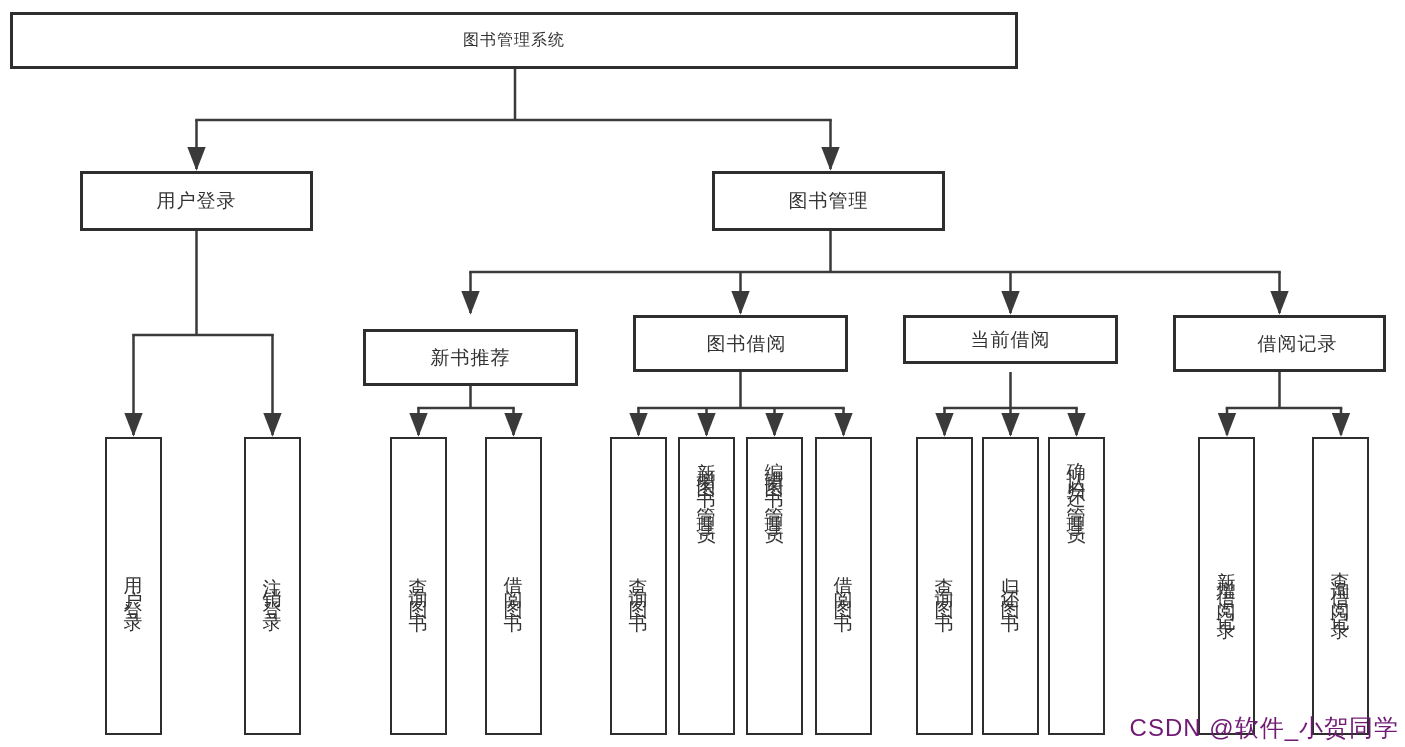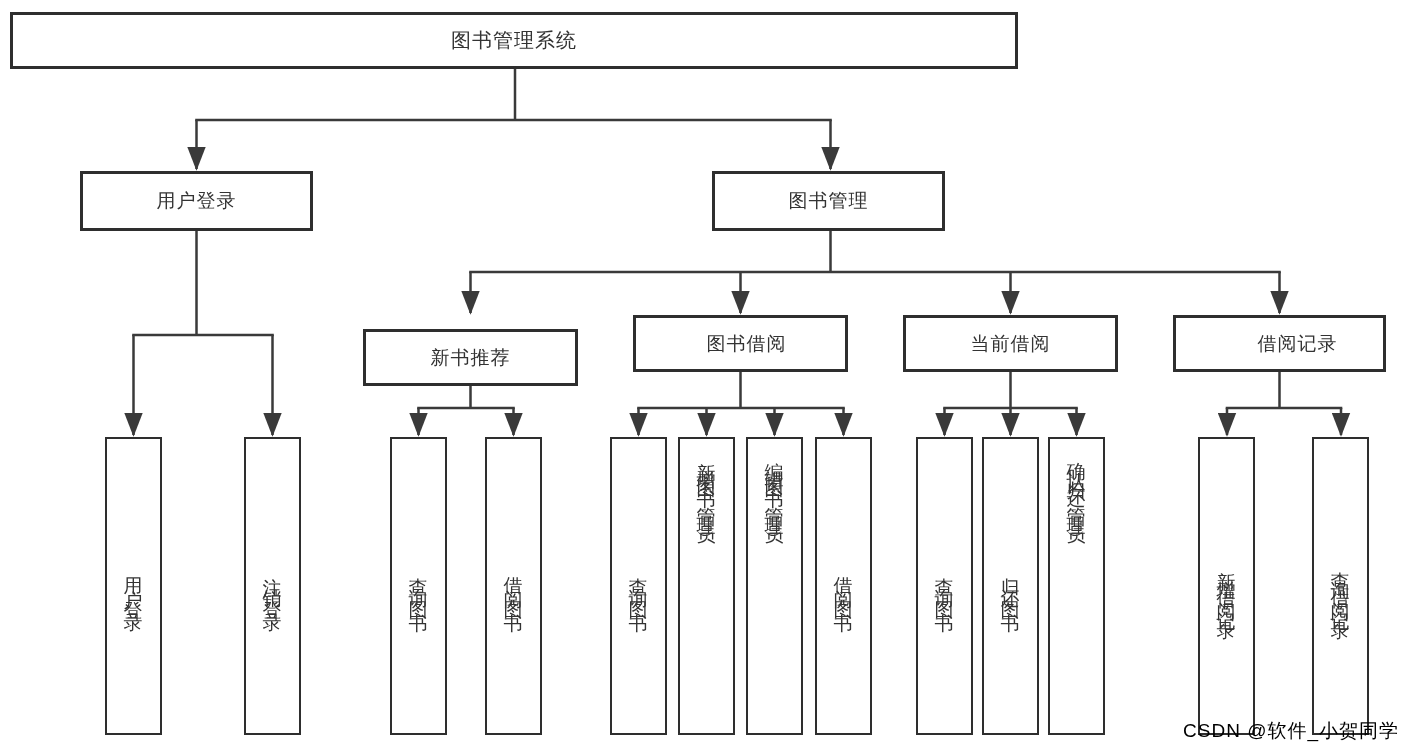--- a/index.html
+++ b/index.html
@@ -8,32 +8,32 @@
     font-family:"Liberation Sans","DejaVu Sans",sans-serif;
     overflow:hidden;
   }
   #connectors{position:absolute;left:0;top:0;width:1405px;height:747px;z-index:0;}
   .box{
     position:absolute;box-sizing:border-box;background:#ffffff;
     border:3px solid #2e2e2e;color:#333333;z-index:1;
     display:flex;align-items:center;justify-content:center;
   }
   .hbox{font-size:19px;letter-spacing:1px;}
-  .root{font-size:20px;}
+  .root{font-size:16px;}
   .vbox{width:57px;top:437px;height:298px;border-width:2.5px;}
   .vtext{
     writing-mode:vertical-rl;text-orientation:mixed;
     font-size:19px;letter-spacing:12px;line-height:1;
   }
   .vbox.long{align-items:flex-start;}
   .vbox.long .vtext{letter-spacing:9px;padding-top:8px;}
   .vbox.mid .vtext{letter-spacing:10px;}
   .watermark{
     position:absolute;right:6px;bottom:3px;z-index:2;
-    font-size:19px;color:#000000;letter-spacing:1px;
+    font-size:24px;color:#701a75;letter-spacing:1px;
   }
 </style>
 </head>
 <body>
 
 <svg id="connectors" viewBox="0 0 1405 747" xmlns="http://www.w3.org/2000/svg">
   <defs>
     <marker id="arrow" viewBox="0 0 13 10" refX="12" refY="5" markerWidth="24" markerHeight="19" markerUnits="userSpaceOnUse" orient="auto">
       <path d="M0,0 L0,10 L13,5 Z" fill="#3a3a3a"></path>
     </marker>
@@ -85,21 +85,21 @@
 <div class="box hbox" style="left:712px;top:171px;width:233px;height:60px;align-items:center;">
   <span>图书管理</span>
 </div>
 
 <div class="box hbox" style="left:363px;top:329px;width:215px;height:57px;">
   <span>新书推荐</span>
 </div>
 <div class="box hbox" style="left:633px;top:315px;width:215px;height:57px;padding-left:12px;">
   <span>图书借阅</span>
 </div>
-<div class="box hbox" style="left:903px;top:315px;width:215px;height:57px;">
+<div class="box hbox" style="left:903px;top:315px;width:215px;height:49px;">
   <span>当前借阅</span>
 </div>
 <div class="box hbox" style="left:1173px;top:315px;width:213px;height:57px;padding-left:36px;">
   <span>借阅记录</span>
 </div>
 
 <div class="box vbox" style="left:105px;">
   <span class="vtext">用户登录</span>
 </div>
 <div class="box vbox" style="left:244px;">

